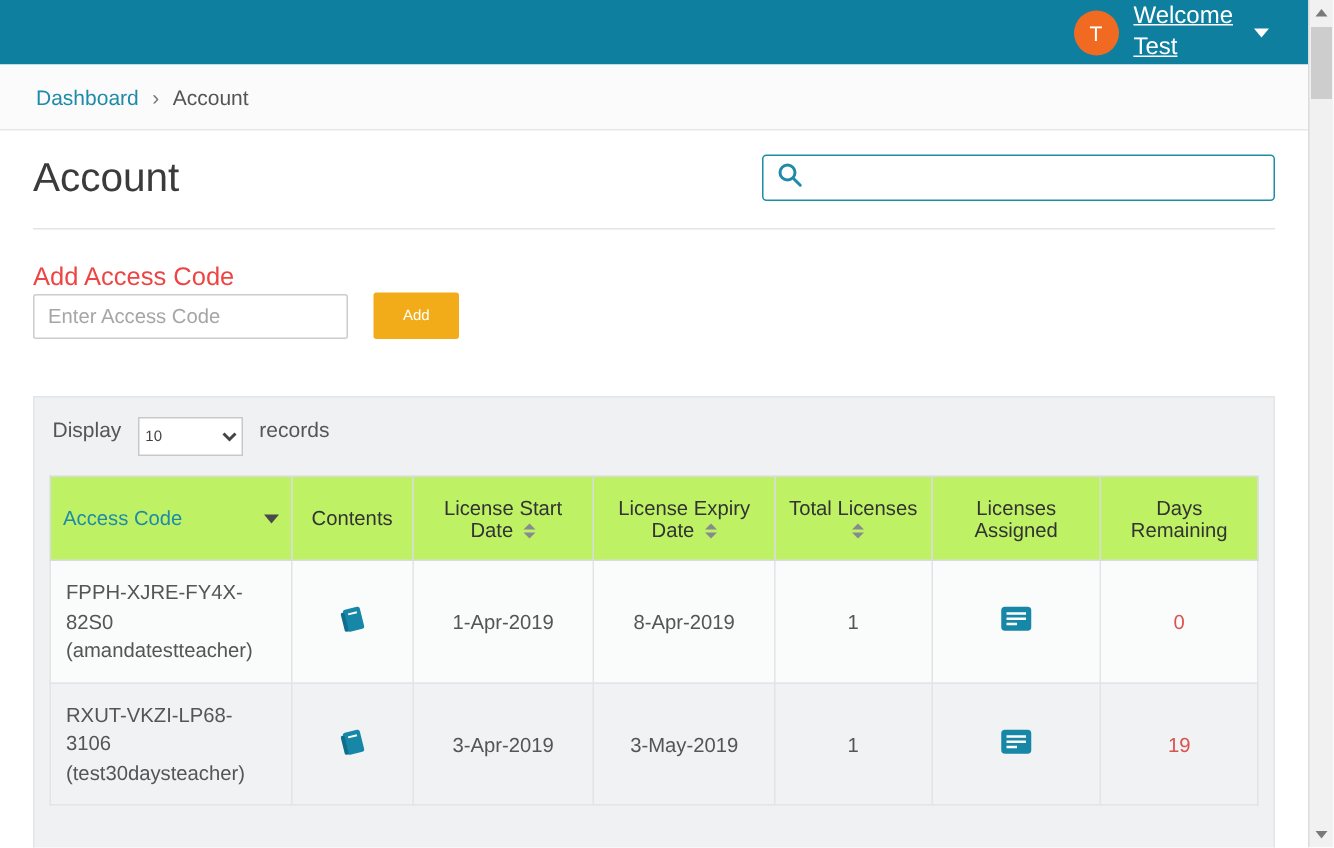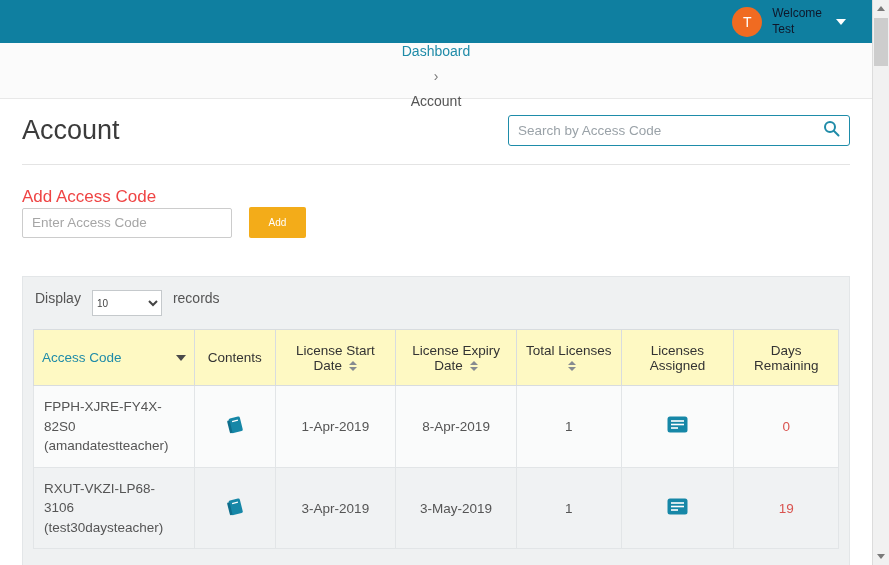--- a/index.html
+++ b/index.html
@@ -18,32 +18,32 @@
     height:43px; background:#0f7fa0;
     display:flex; justify-content:flex-end; align-items:center;
     padding-right:26px; gap:10px;
   }
   .avatar {
     width:30px; height:30px; border-radius:50%;
     background:#f06b21; color:#fff;
     display:flex; align-items:center; justify-content:center;
     font-size:14px; flex:0 0 auto;
   }
-  .welcome { color:#0f172a; font-size:12px; line-height:1.3; }
+  .welcome { color:#ffffff; font-size:16px; line-height:1.3;text-decoration:underline; }
   .tri-down-white {
     width:0; height:0; margin-left:4px;
     border-left:5px solid transparent; border-right:5px solid transparent;
     border-top:6px solid #fff;
   }
 
   
   .breadcrumb {
-    height:56px; display:flex; align-items:center; gap:9px;
+    height:44px; display:flex; align-items:center; gap:9px;
     padding:0 24px; background:#fbfbfb; border-bottom:1px solid #e8e8e8;
-    font-size:14px; color:#777;flex-direction:column;
+    font-size:14px; color:#777;
   }
   .breadcrumb a { color:#1f8ba8; text-decoration:none; cursor:pointer; }
   .breadcrumb .current { color:#555; }
 
   
   .content { padding:0 22px; }
 
   .title-row {
     display:flex; justify-content:space-between; align-items:center;
     padding:16px 0 18px; border-bottom:1px solid #e4e4e4;
@@ -86,21 +86,21 @@
     display:flex; align-items:flex-start; gap:11px;
     padding:5px 2px 13px; font-size:14px; color:#555;
   }
   .page-size {
     width:70px; height:26px; border:1px solid #c5c9cc; background:#fff;
     font-size:10px; color:#444; font-family:"Liberation Sans",sans-serif;
   }
 
   table { width:100%; border-collapse:collapse; font-size:13.5px; }
   th {
-    background:#fef9c3; border:1px solid #d8dcdf;
+    background:#bef264; border:1px solid #d8dcdf;
     padding:10px 8px; font-weight:400; color:#333;
     text-align:center; vertical-align:middle; height:56px; cursor:pointer;
   }
   th.col-access { text-align:left; }
   th.col-access .th-flex { display:flex; align-items:center; justify-content:space-between; }
   th.col-access .label { color:#1f8ba8; }
   td {
     border:1px solid #e2e5e7; padding:11px 10px;
     text-align:center; color:#555; vertical-align:middle; height:57px;
   }
@@ -164,21 +164,20 @@
     <a>Dashboard</a>
     <span>›</span>
     <span class="current">Account</span>
   </div>
 
   <div class="content">
 
     <div class="title-row">
       <h1>Account</h1>
       <div class="search-box">
-        <input type="text" placeholder="Search by Access Code" style="">
         <span class="cell-icon">
           <svg width="17" height="17" viewBox="0 0 17 17">
             <circle cx="7" cy="7" r="5" fill="none" stroke="#1f8ba8" stroke-width="2"></circle>
             <line x1="11" y1="11" x2="15.5" y2="15.5" stroke="#1f8ba8" stroke-width="2" stroke-linecap="round"></line>
           </svg>
         </span>
       </div>
     </div>
 
     <div class="add-heading">Add Access Code</div>

